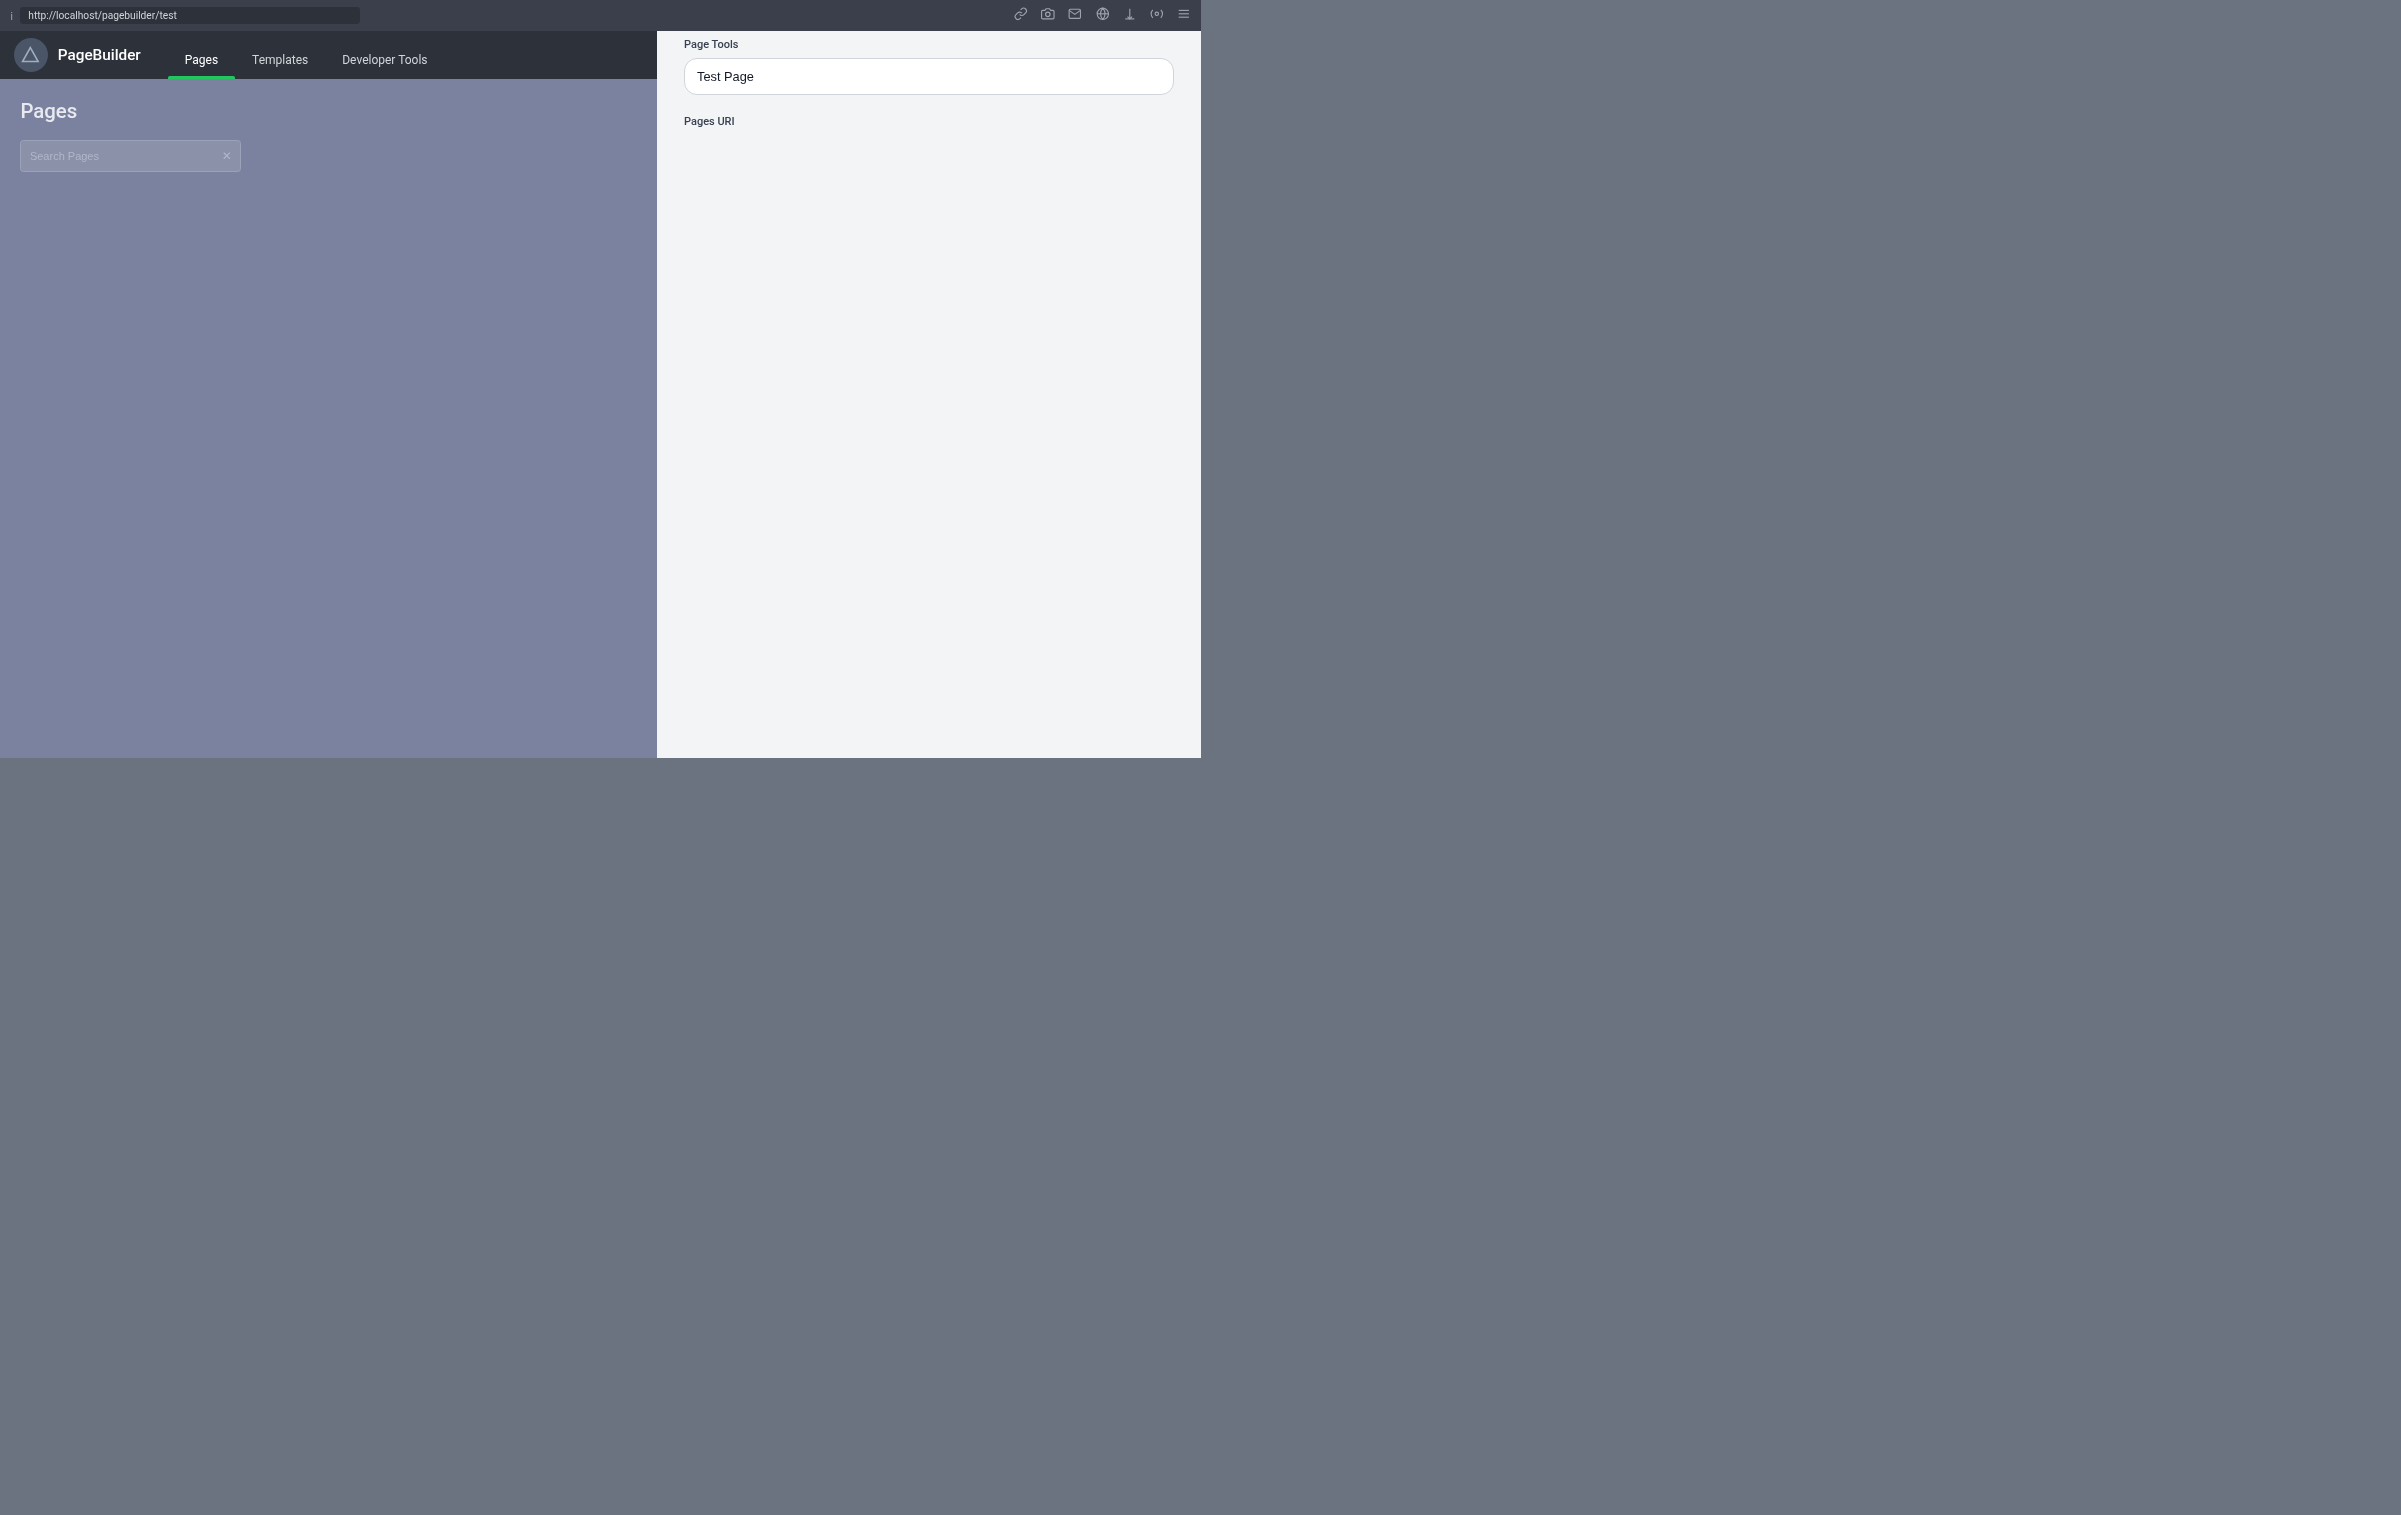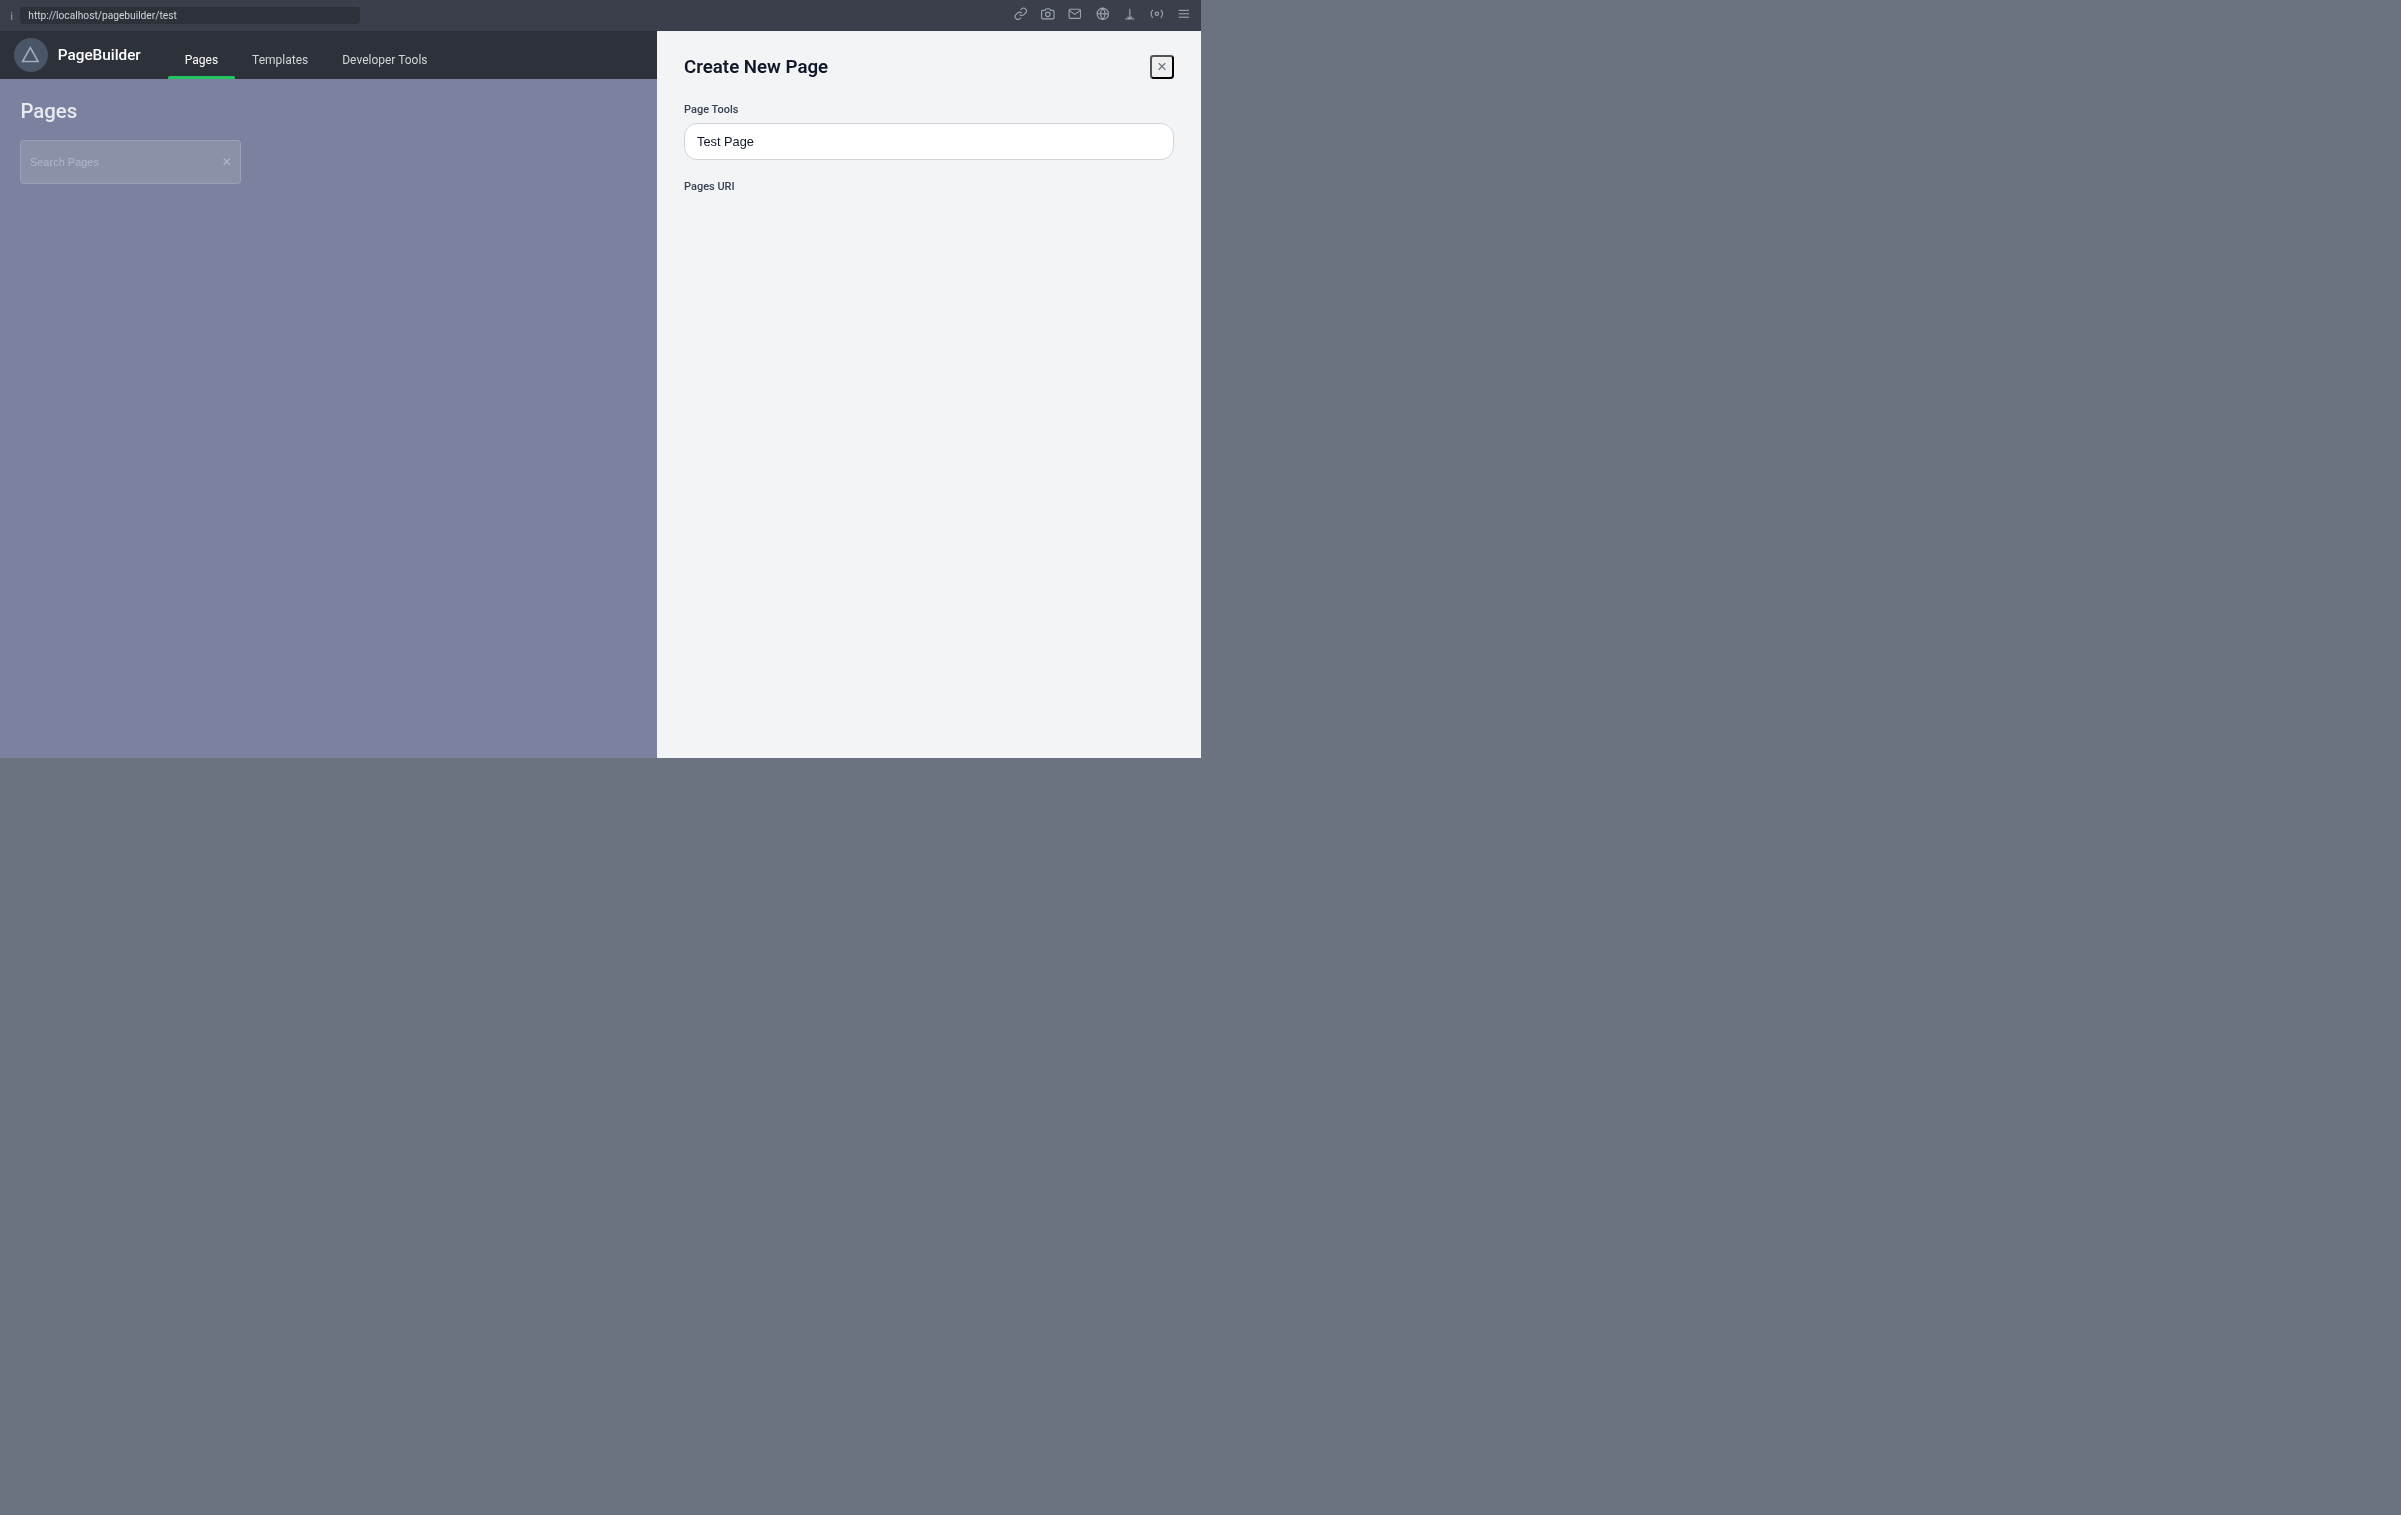--- a/index.html
+++ b/index.html
@@ -138,21 +138,21 @@
 
     .page-heading {
       font-size: 20.4px;
       font-weight: 500;
       color: #e8eaf0;
       margin-bottom: 17px;
     }
 
     .search-bar {
       width: 221px;
-      height: 44px;
+      height: 32px;
       background: #8a91a8;
       border: 0.9px solid #9ba3b8;
       border-radius: 3.4px;
       display: flex;
       align-items: center;
       padding: 0 8.5px;
     }
 
     .search-bar input {
       background: transparent;
@@ -397,26 +397,20 @@
   <div class="main-content">
     <h1 class="page-heading">Pages</h1>
     <div class="search-bar">
       <input type="text" placeholder="Search Pages" style="">
       <span class="search-clear">✕</span>
     </div>
 
     <div class="modal-overlay">
       <div class="modal-panel">
 
-        <div class="modal-header">
-          <h2 class="modal-title">Create New Page</h2>
-          <button class="modal-close">
-            <span>×</span>
-          </button>
-        </div>
 
         <div class="modal-body">
 
           <div class="form-group">
             <label class="form-label">Page Tools</label>
             <input type="text" class="form-input" value="Test Page" style="">
           </div>
 
           <div class="form-group">
             <label class="form-label">Pages URI</label>

